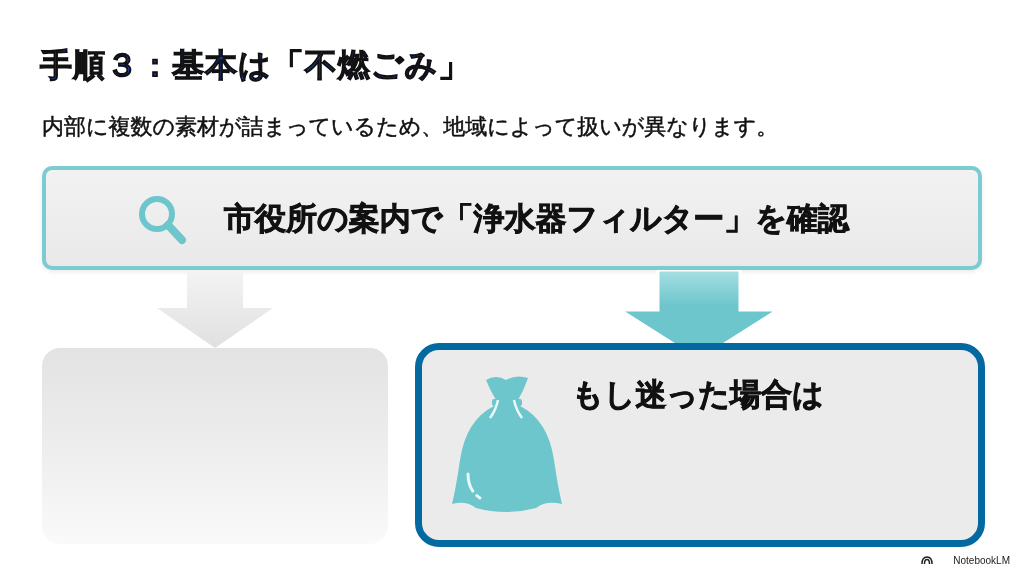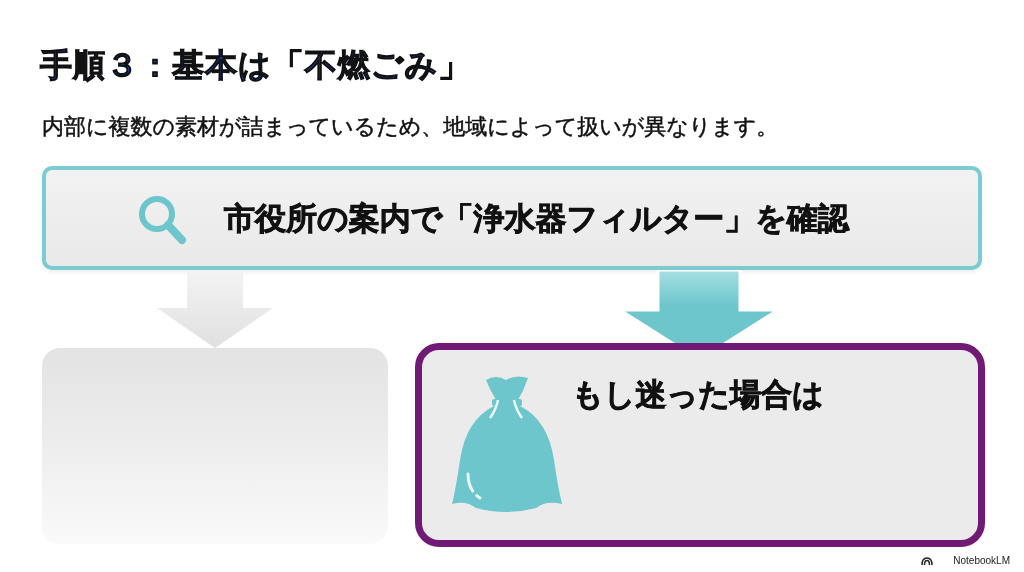--- a/index.html
+++ b/index.html
@@ -45,36 +45,36 @@
 
     .faded-box {
       position: absolute; left: 42px; top: 348px;
       width: 346px; height: 196px; border-radius: 18px;
       background: linear-gradient(180deg, #e3e3e3 0%, #ececec 45%, #fafafa 100%);
     }
 
     .result-box {
       position: absolute; left: 415px; top: 343px;
       width: 570px; height: 204px;
-      border: 7px solid #701a75; border-radius: 24px;
+      border: 7px solid #0369a1; border-radius: 24px;
       background: #ebebeb;
     }
     .result-box .bag-icon {
       position: absolute; left: 24px; top: 20px; width: 120px; height: 148px;
     }
     .result-box .result-text {
       position: absolute; left: 150px; top: 20px;
       font-size: 31px; font-weight: 900; line-height: 48px; color: #111;
       white-space: nowrap; -webkit-text-stroke: 0.8px #111;
     }
     .result-line2 { padding-left: 0; margin-left: -6px; }
 
     .watermark {
       position: absolute; right: 14px; bottom: 6px;
-      font-size: 10px; color: #222; display: flex; align-items: flex-end; gap: 20px;
+      font-size: 10px; color: #222; display: flex; align-items: flex-start; gap: 20px;
       font-family: "Liberation Sans", sans-serif;
     }
   </style>
 </head>
 <body>
 
 <div class="slide">
 
   <div class="title">手順３：基本は「不燃ごみ」</div>
   <div class="subtitle">内部に複数の素材が詰まっているため、地域によって扱いが異なります。</div>

